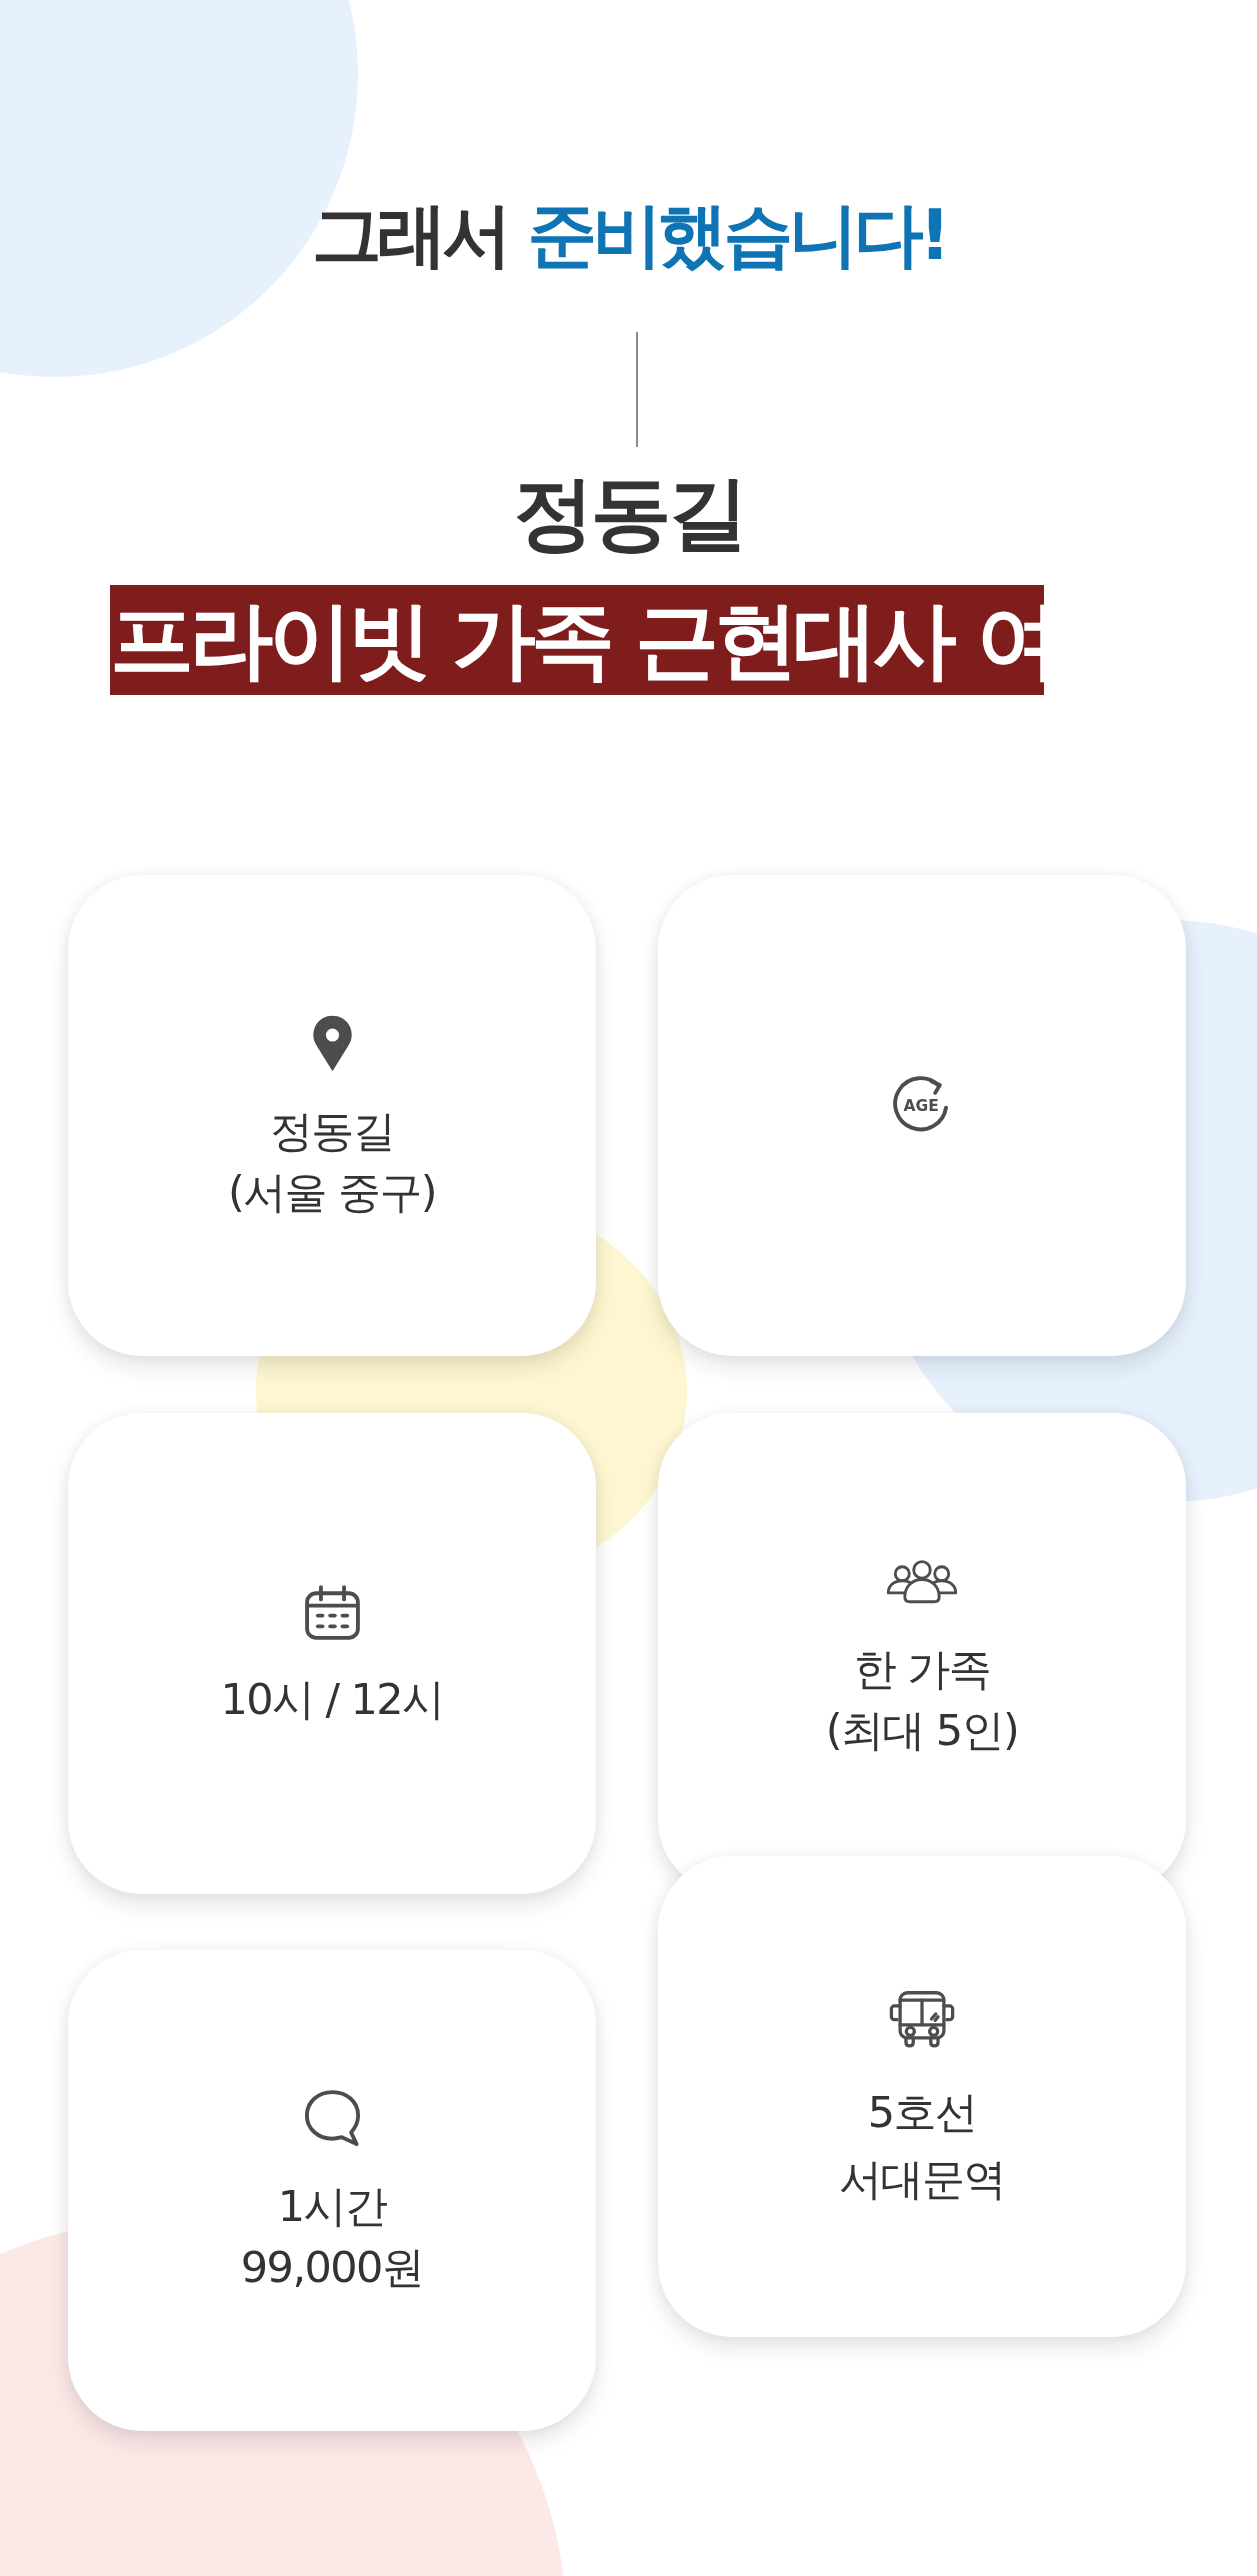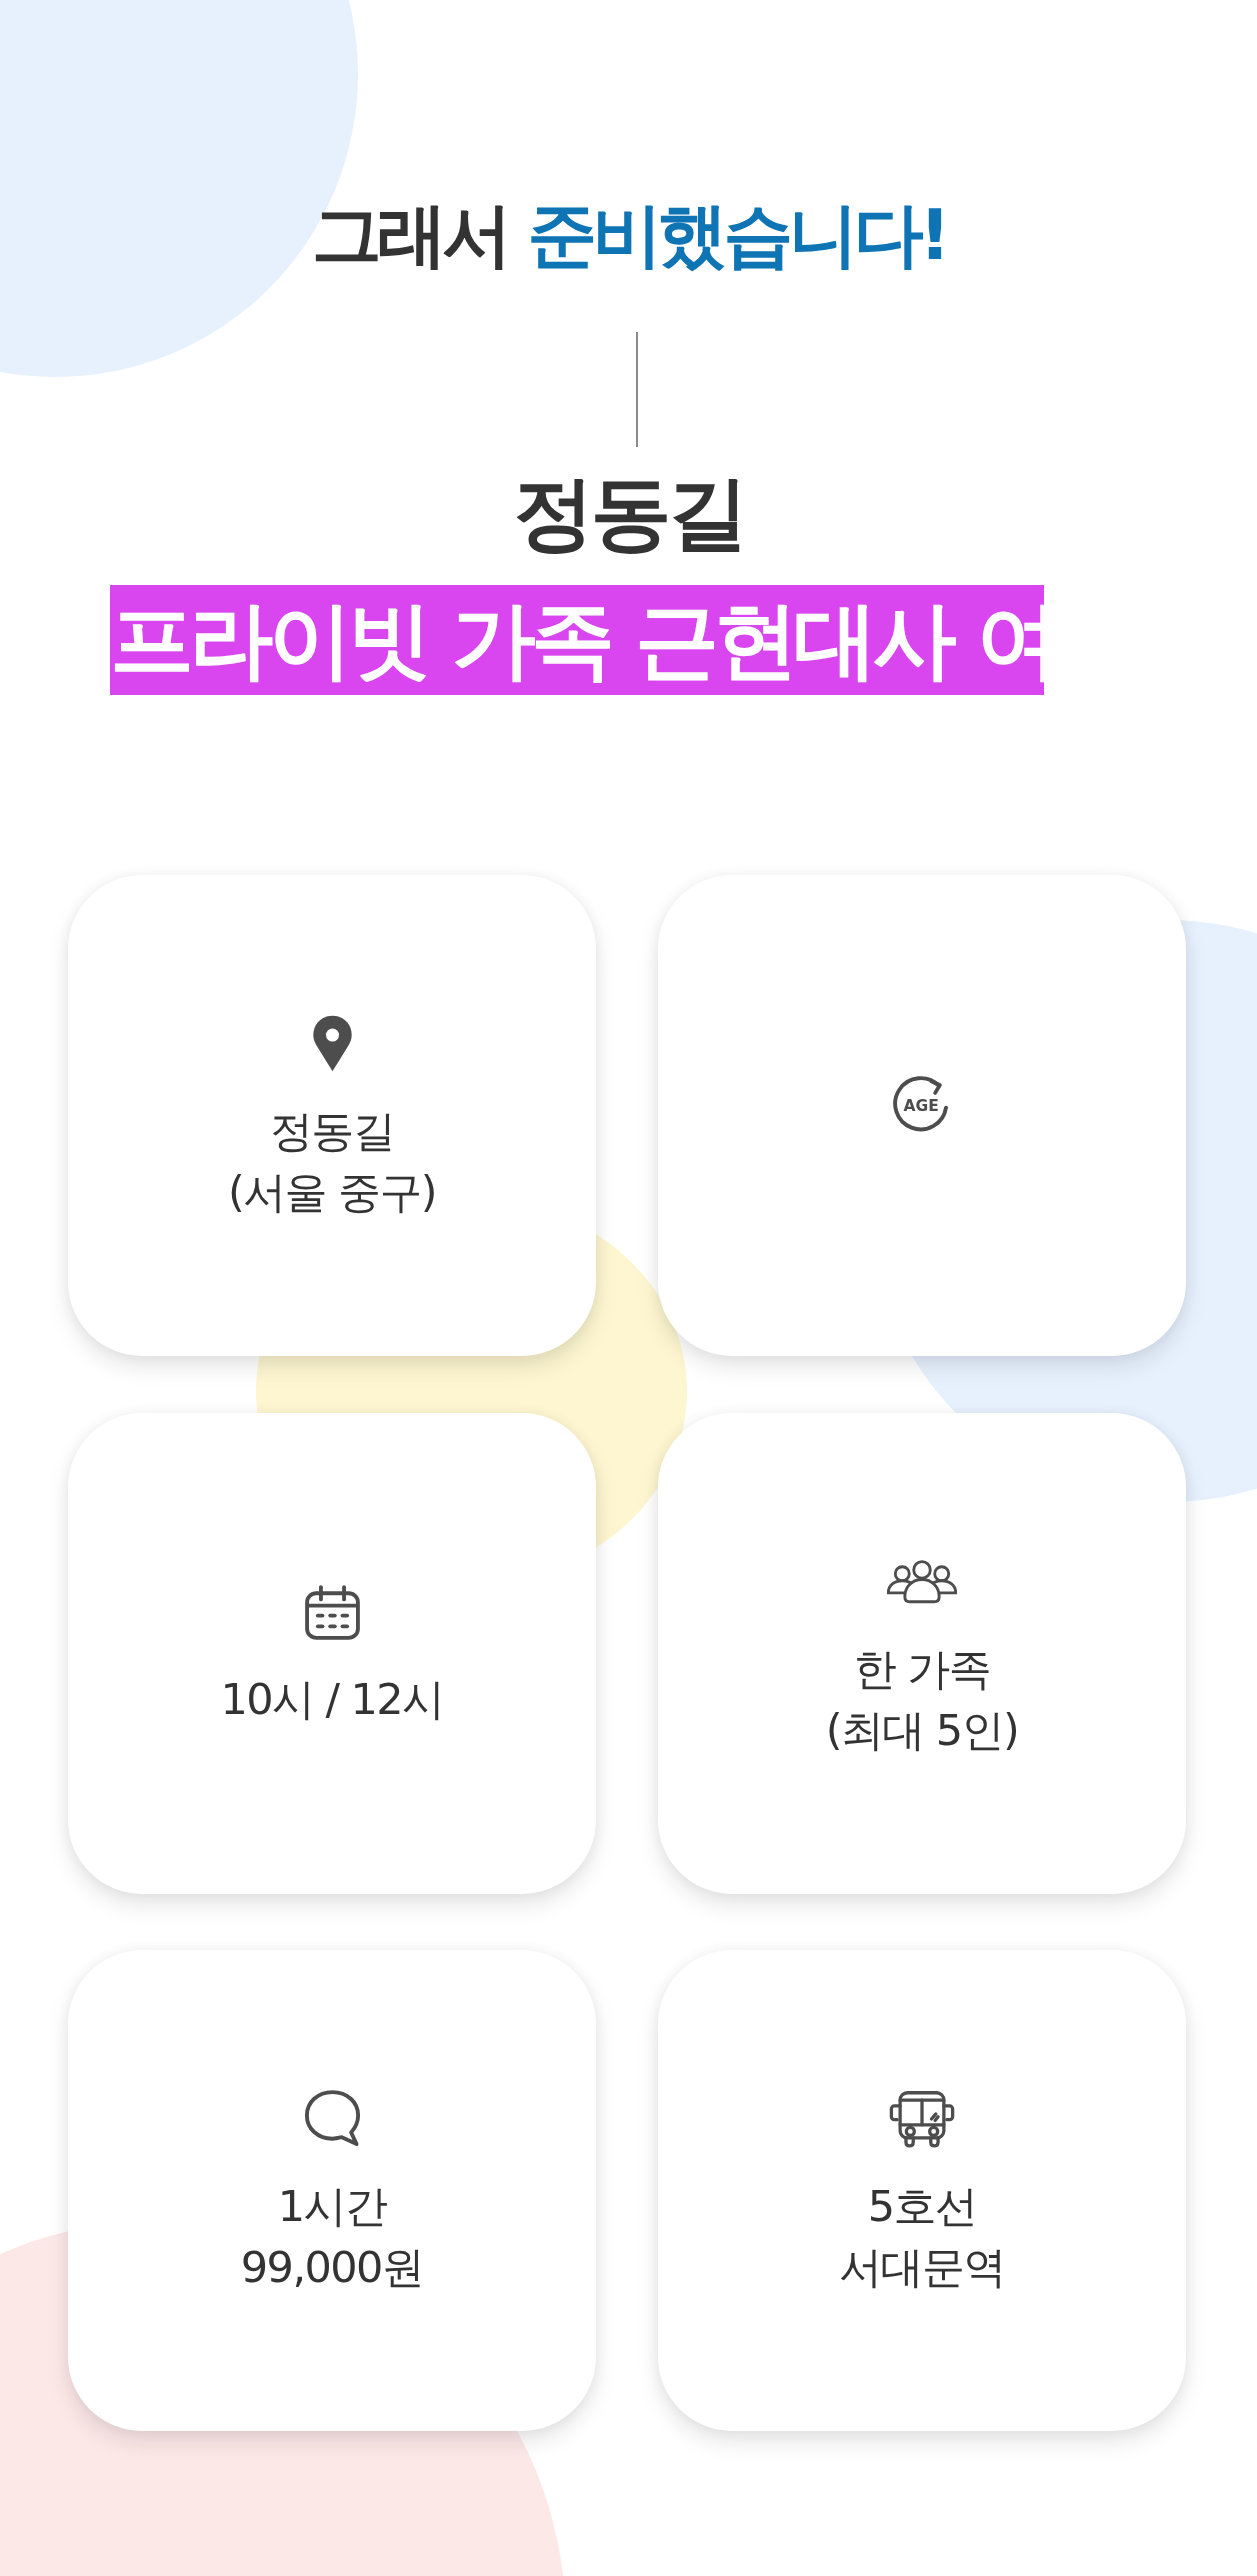--- a/index.html
+++ b/index.html
@@ -23,42 +23,42 @@
   .headline .accent { color: #0e74b4; }
   .divider-line {
     position: absolute; left: 636px; top: 332px; width: 1.6px; height: 115px; background: #8a8a8a;
   }
   .place-title {
     position: absolute; left: 0; width: 1258px; top: 463px;
     font-size: 81px; font-weight: bold; letter-spacing: -3.9px; line-height: 101px; color: #333333;
   }
   .tour-banner {
     position: absolute; left: 110px; top: 585px; width: 934px; height: 110px;
-    background: #d946ef; color: #ffffff;
+    background: #7f1d1d; color: #ffffff;
     font-size: 84px; font-weight: bold; letter-spacing: -4.7px; line-height: 110px;
     text-align: center; white-space: nowrap;
   }
 
   .card {
     position: absolute; width: 528px; height: 481px; border-radius: 74px;
     background: #ffffff; z-index: 3;
     box-shadow: 0 11px 22px rgba(0,0,0,0.10), 0 0 14px rgba(0,0,0,0.05);
     display: flex; flex-direction: column; align-items: center; justify-content: center;
   }
   .card .icon { width: 70px; height: 70px; display: flex; align-items: center; justify-content: center; margin-bottom: 22px; }
   .card .icon svg { display: block; }
   .card .line {
     font-size: 43px; line-height: 61px; color: #333333; letter-spacing: -1.6px; text-align: center; white-space: nowrap;
   }
   .c1 { left: 68px;  top: 875px; }
   .c2 { left: 658px; top: 875px; justify-content: center; }
   .c3 { left: 68px;  top: 1413px; }
   .c4 { left: 658px; top: 1413px; }
   .c5 { left: 68px;  top: 1950px; }
-  .c6 { left: 658px; top: 1950px; }
+  .c6 { left: 658px; top: 1856px; gap: 6px; }
 </style>
 </head>
 <body>
 
 <div class="bg-circle bg-blue-top"></div>
 <div class="bg-circle bg-blue-right"></div>
 <div class="bg-circle bg-yellow"></div>
 <div class="bg-circle bg-pink"></div>
 
 <div class="header">

